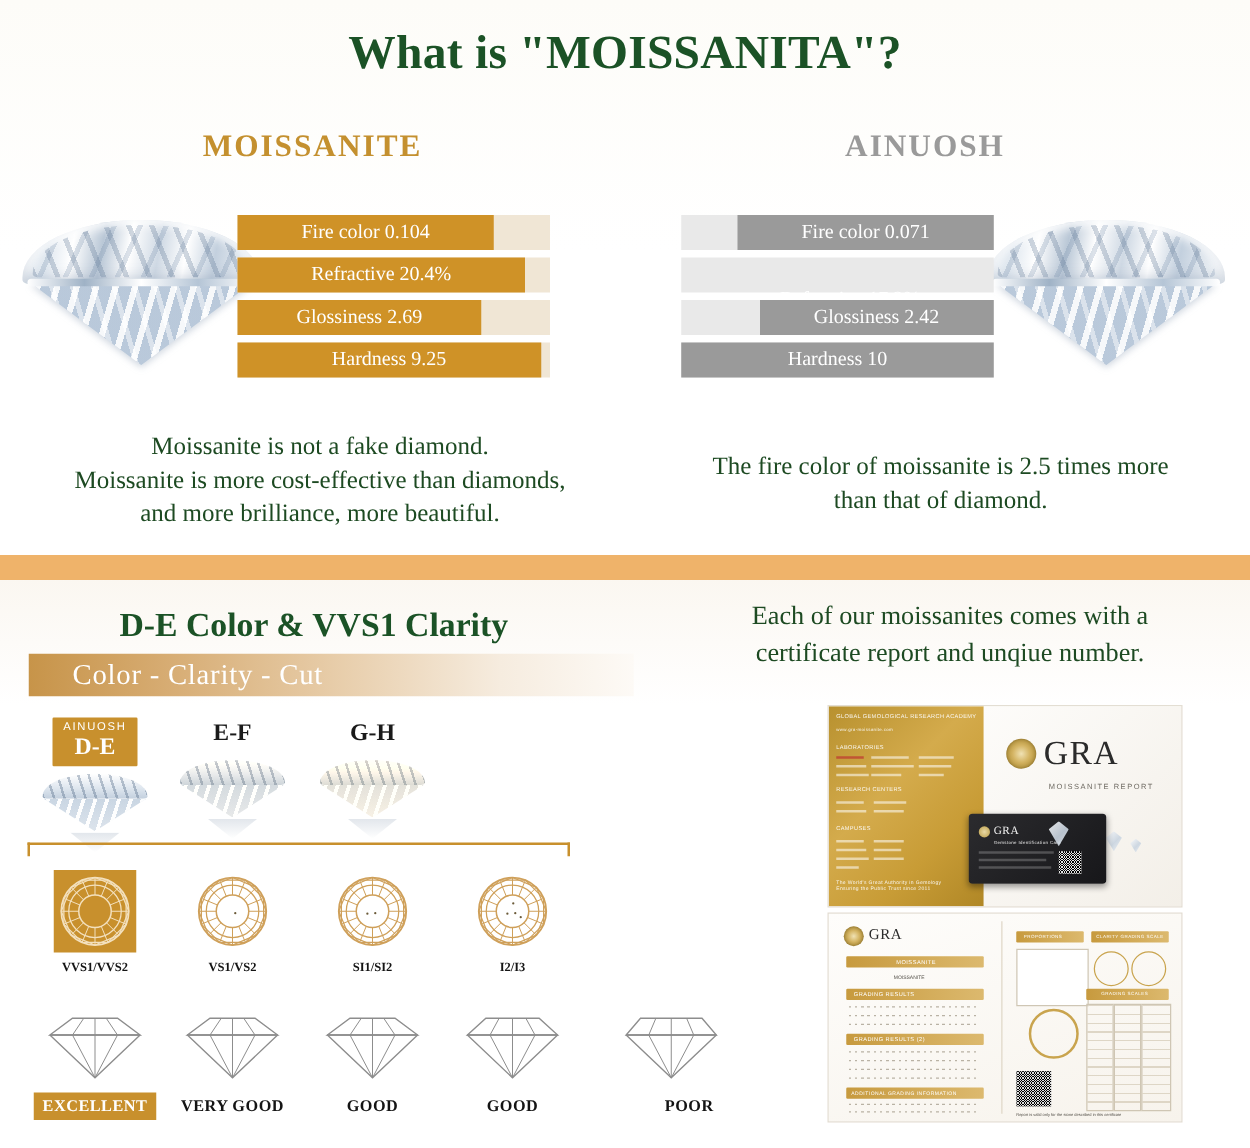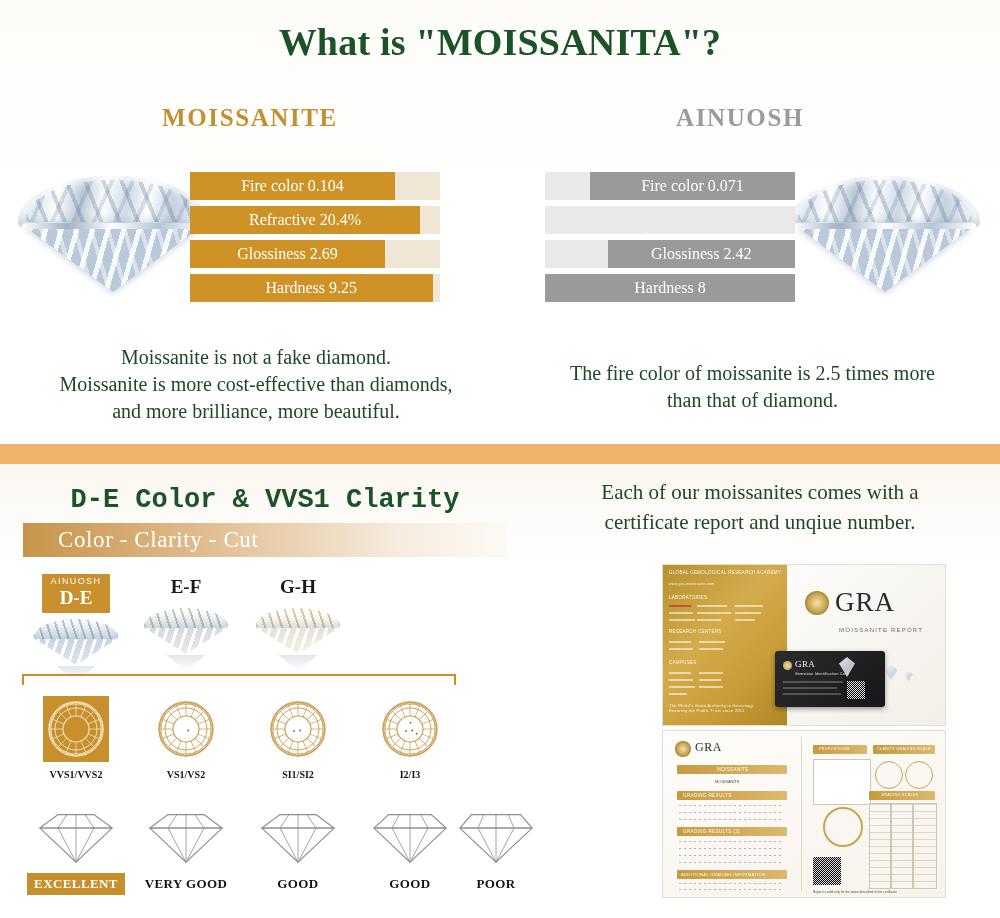--- a/index.html
+++ b/index.html
@@ -157,27 +157,26 @@
   
   .bottom-section {
     position: absolute;
     left: 0; top: 464px;
     width: 1000px; height: 454px;
     background: linear-gradient(180deg, #fbf7f1 0%, #ffffff 22%, #ffffff 100%);
   }
 
   .sub-title {
     position: absolute;
-    left: 25px; top: 21px;
+    left: 11px; top: 21px;
     width: 480px;
     text-align: center;
     font-size: 27px;
     font-weight: 700;
     color: #1b5226;
-    font-family: Liberation Mono, monospace;
   }
 
   .grade-bar {
     position: absolute;
     left: 23px; top: 59px;
     width: 484px; height: 34px;
     background: linear-gradient(90deg, #c79449 0%, #d6ab71 22%, #e7cca8 50%, #f6ecdf 78%, #fdfaf6 100%);
     display: flex;
     align-items: center;
   }
@@ -538,21 +537,21 @@
       <div class="bar-track">
         <div class="bar-fill" style="width: 82%;">Fire color 0.071</div>
       </div>
       <div class="bar-track">
         <div class="bar-fill" style="width: 92%; margin-top: 34px;">Refractive 17.2%</div>
       </div>
       <div class="bar-track">
         <div class="bar-fill" style="width: 75%;">Glossiness 2.42</div>
       </div>
       <div class="bar-track">
-        <div class="bar-fill" style="width: 100%;">Hardness 8</div>
+        <div class="bar-fill" style="width: 100%;">Hardness 10</div>
       </div>
     </div>
 
   <div class="caption left">Moissanite is not a fake diamond.<br>Moissanite is more cost-effective than diamonds,<br>and more brilliance, more beautiful.</div>
   <div class="caption right">The fire color of moissanite is 2.5 times more<br>than that of diamond.</div>
 </div>
 
 <div class="divider"></div>
 
 <div class="bottom-section">
@@ -797,21 +796,21 @@
             <path d="M 4.92 19.040000000000003 L 19.68 5.6000000000000005 L 62.32 5.6000000000000005 L 77.08 19.040000000000003 Z" fill="none" stroke="#8d8d8d" stroke-width="1.1"></path>
             <path d="M 4.92 19.040000000000003 L 41 53.199999999999996 L 77.08 19.040000000000003" fill="none" stroke="#8d8d8d" stroke-width="1.1"></path>
             <line x1="4.92" y1="19.040000000000003" x2="77.08" y2="19.040000000000003" stroke="#8d8d8d" stroke-width="1.1"></line>
             <line x1="23.0" y1="19.040000000000003" x2="30.3" y2="5.6000000000000005" stroke="#8d8d8d" stroke-width="0.8"></line>
             <line x1="41.0" y1="19.040000000000003" x2="41.0" y2="5.6000000000000005" stroke="#8d8d8d" stroke-width="0.8"></line>
             <line x1="59.0" y1="19.040000000000003" x2="51.7" y2="5.6000000000000005" stroke="#8d8d8d" stroke-width="0.8"></line>
             <line x1="23.0" y1="19.040000000000003" x2="41" y2="53.199999999999996" stroke="#8d8d8d" stroke-width="0.8"></line>
             <line x1="41.0" y1="19.040000000000003" x2="41" y2="53.199999999999996" stroke="#8d8d8d" stroke-width="0.8"></line>
             <line x1="59.0" y1="19.040000000000003" x2="41" y2="53.199999999999996" stroke="#8d8d8d" stroke-width="0.8"></line>
           </svg></div><div class="cut-label">GOOD</div></div>
-      <div class="cut-cell" style="left: 420px;"><div><svg width="82" height="56" viewBox="0 0 82 56">
+      <div class="cut-cell" style="left: 446px; text-align: right;"><div><svg width="82" height="56" viewBox="0 0 82 56">
             <path d="M 4.92 19.040000000000003 L 16.400000000000002 5.6000000000000005 L 65.6 5.6000000000000005 L 77.08 19.040000000000003 Z" fill="none" stroke="#8d8d8d" stroke-width="1.1"></path>
             <path d="M 4.92 19.040000000000003 L 41 53.199999999999996 L 77.08 19.040000000000003" fill="none" stroke="#8d8d8d" stroke-width="1.1"></path>
             <line x1="4.92" y1="19.040000000000003" x2="77.08" y2="19.040000000000003" stroke="#8d8d8d" stroke-width="1.1"></line>
             <line x1="23.0" y1="19.040000000000003" x2="28.7" y2="5.6000000000000005" stroke="#8d8d8d" stroke-width="0.8"></line>
             <line x1="41.0" y1="19.040000000000003" x2="41.0" y2="5.6000000000000005" stroke="#8d8d8d" stroke-width="0.8"></line>
             <line x1="59.0" y1="19.040000000000003" x2="53.3" y2="5.6000000000000005" stroke="#8d8d8d" stroke-width="0.8"></line>
             <line x1="23.0" y1="19.040000000000003" x2="41" y2="53.199999999999996" stroke="#8d8d8d" stroke-width="0.8"></line>
             <line x1="41.0" y1="19.040000000000003" x2="41" y2="53.199999999999996" stroke="#8d8d8d" stroke-width="0.8"></line>
             <line x1="59.0" y1="19.040000000000003" x2="41" y2="53.199999999999996" stroke="#8d8d8d" stroke-width="0.8"></line>
           </svg></div><div class="cut-label">POOR</div></div>

